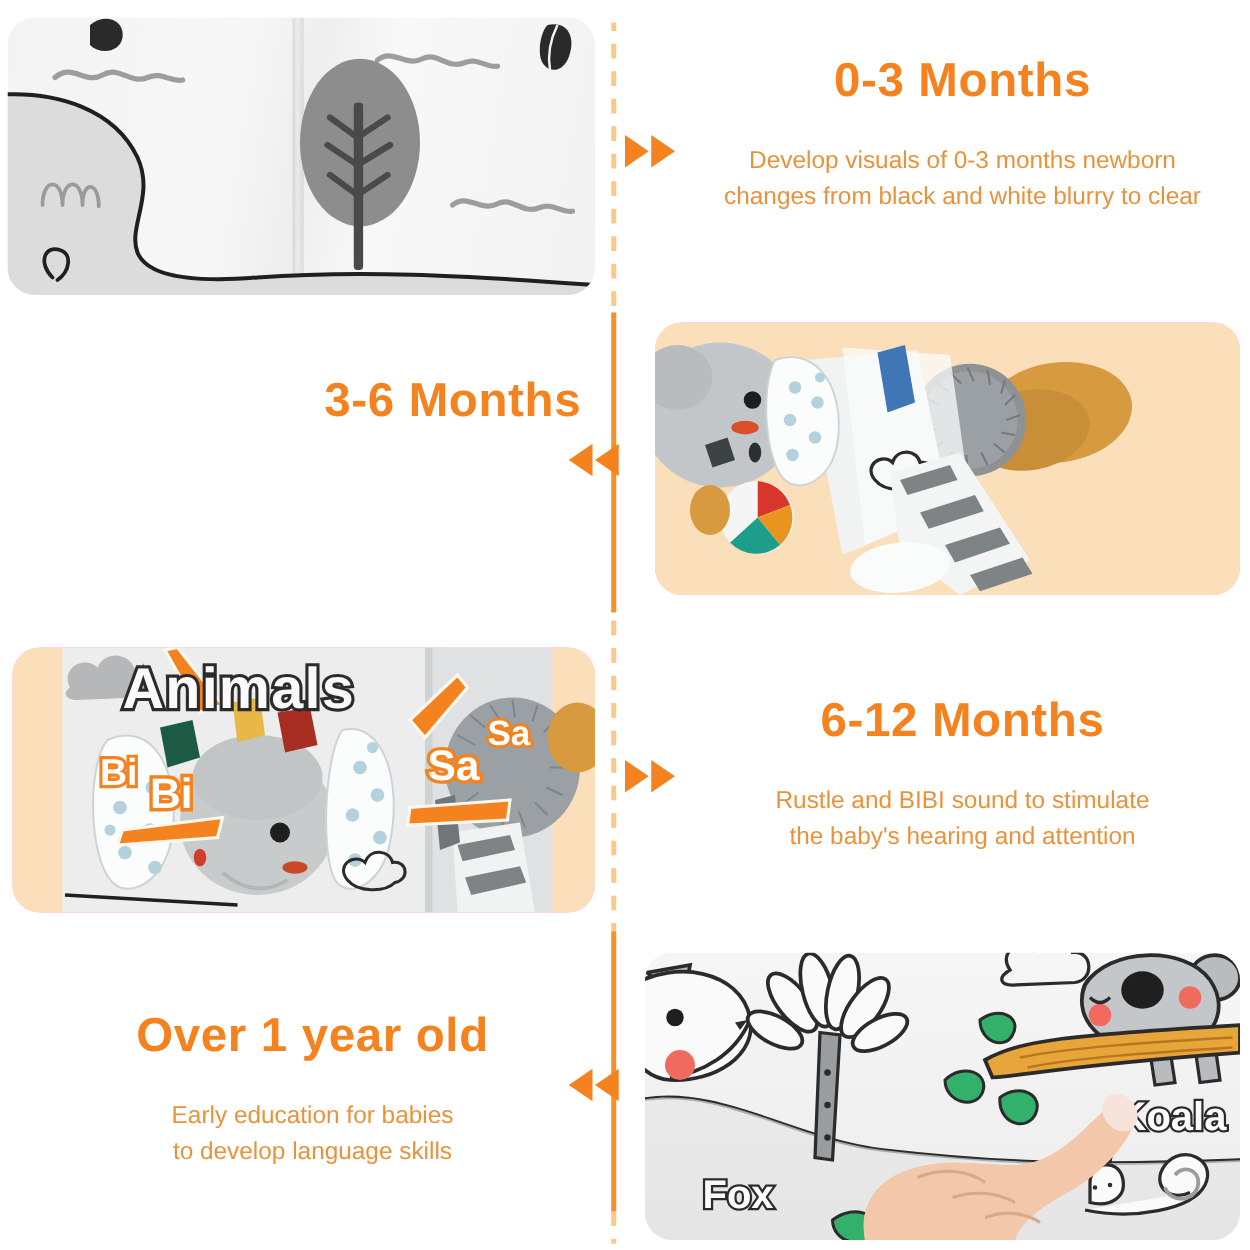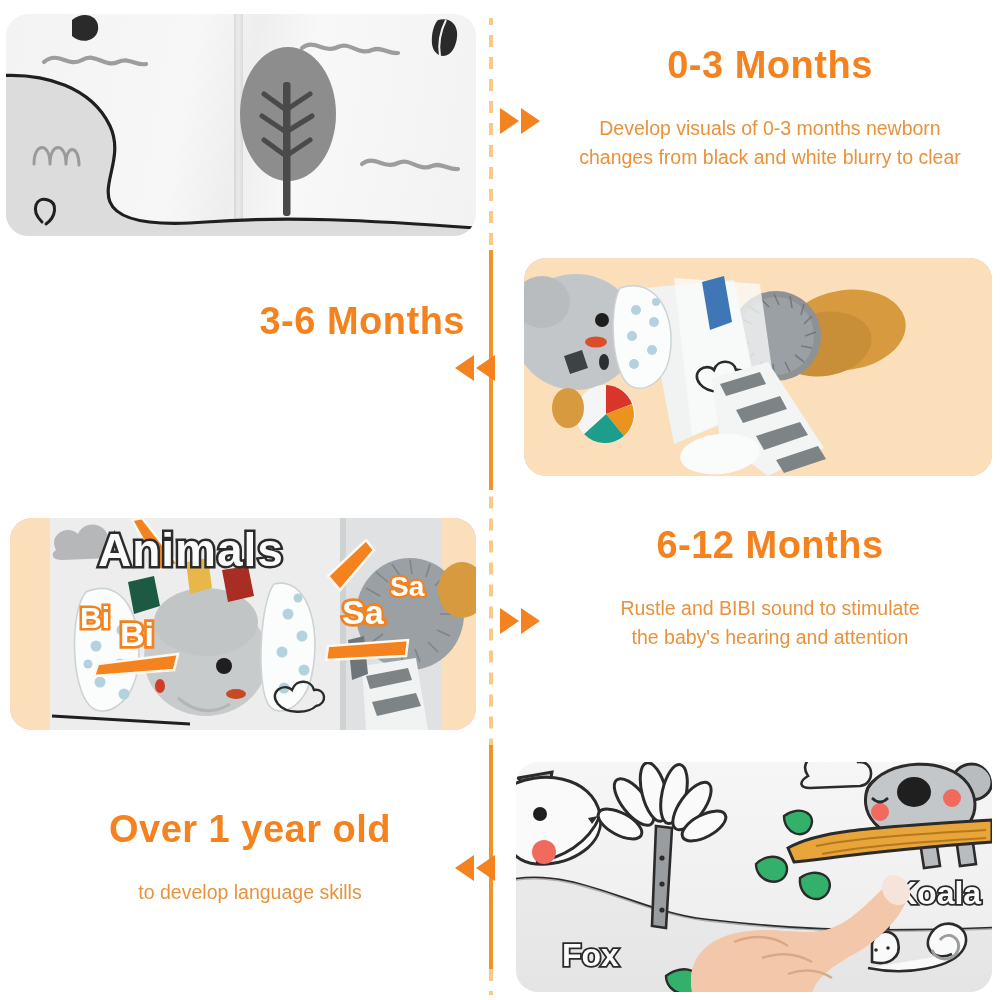--- a/index.html
+++ b/index.html
@@ -278,31 +278,32 @@
         <text x="88" y="48" font-family="Liberation Sans, sans-serif" font-size="46" font-weight="bold" fill="#fafafa" stroke="#2b2b2b" stroke-width="5" paint-order="stroke" letter-spacing="1">Animals</text>
 
         <text x="70" y="110" font-family="Liberation Sans, sans-serif" font-size="30" font-weight="bold" fill="#ffffff" stroke="#F4821F" stroke-width="5" paint-order="stroke">Bi</text>
         <text x="110" y="128" font-family="Liberation Sans, sans-serif" font-size="34" font-weight="bold" fill="#ffffff" stroke="#F4821F" stroke-width="5.5" paint-order="stroke">Bi</text>
         <text x="332" y="106" font-family="Liberation Sans, sans-serif" font-size="34" font-weight="bold" fill="#ffffff" stroke="#F4821F" stroke-width="5.5" paint-order="stroke">Sa</text>
         <text x="380" y="78" font-family="Liberation Sans, sans-serif" font-size="28" font-weight="bold" fill="#ffffff" stroke="#F4821F" stroke-width="4.5" paint-order="stroke">Sa</text>
       </svg>
     </div>
   </div>
 
-  <div class="textblock" style="left:545px;top:524px;width:450px;">
+  <div class="textblock" style="left:545px;top:556px;width:450px;">
     <div class="heading">6-12 Months</div>
     <div class="body-wrap">
       <div class="body-line">Rustle and BIBI sound to stimulate</div>
       <div class="body-line">the baby's hearing and attention</div>
     </div>
   </div>
 
   <div class="textblock" style="left:35px;top:808px;width:430px;">
     <div class="heading">Over 1 year old</div>
     <div class="body-wrap">
+      <div class="body-line">Early education for babies</div>
       <div class="body-line">to develop language skills</div>
     </div>
   </div>
 
   <div class="card" style="left:516px;top:762px;width:476px;height:230px;">
     <div class="photo">
       <svg width="476" height="230" style="position:absolute;left:0;top:0;">
         <defs>
           <linearGradient id="pgShade" x1="0" y1="0" x2="0" y2="1">
             <stop offset="0%" stop-color="#f6f6f6"></stop>

